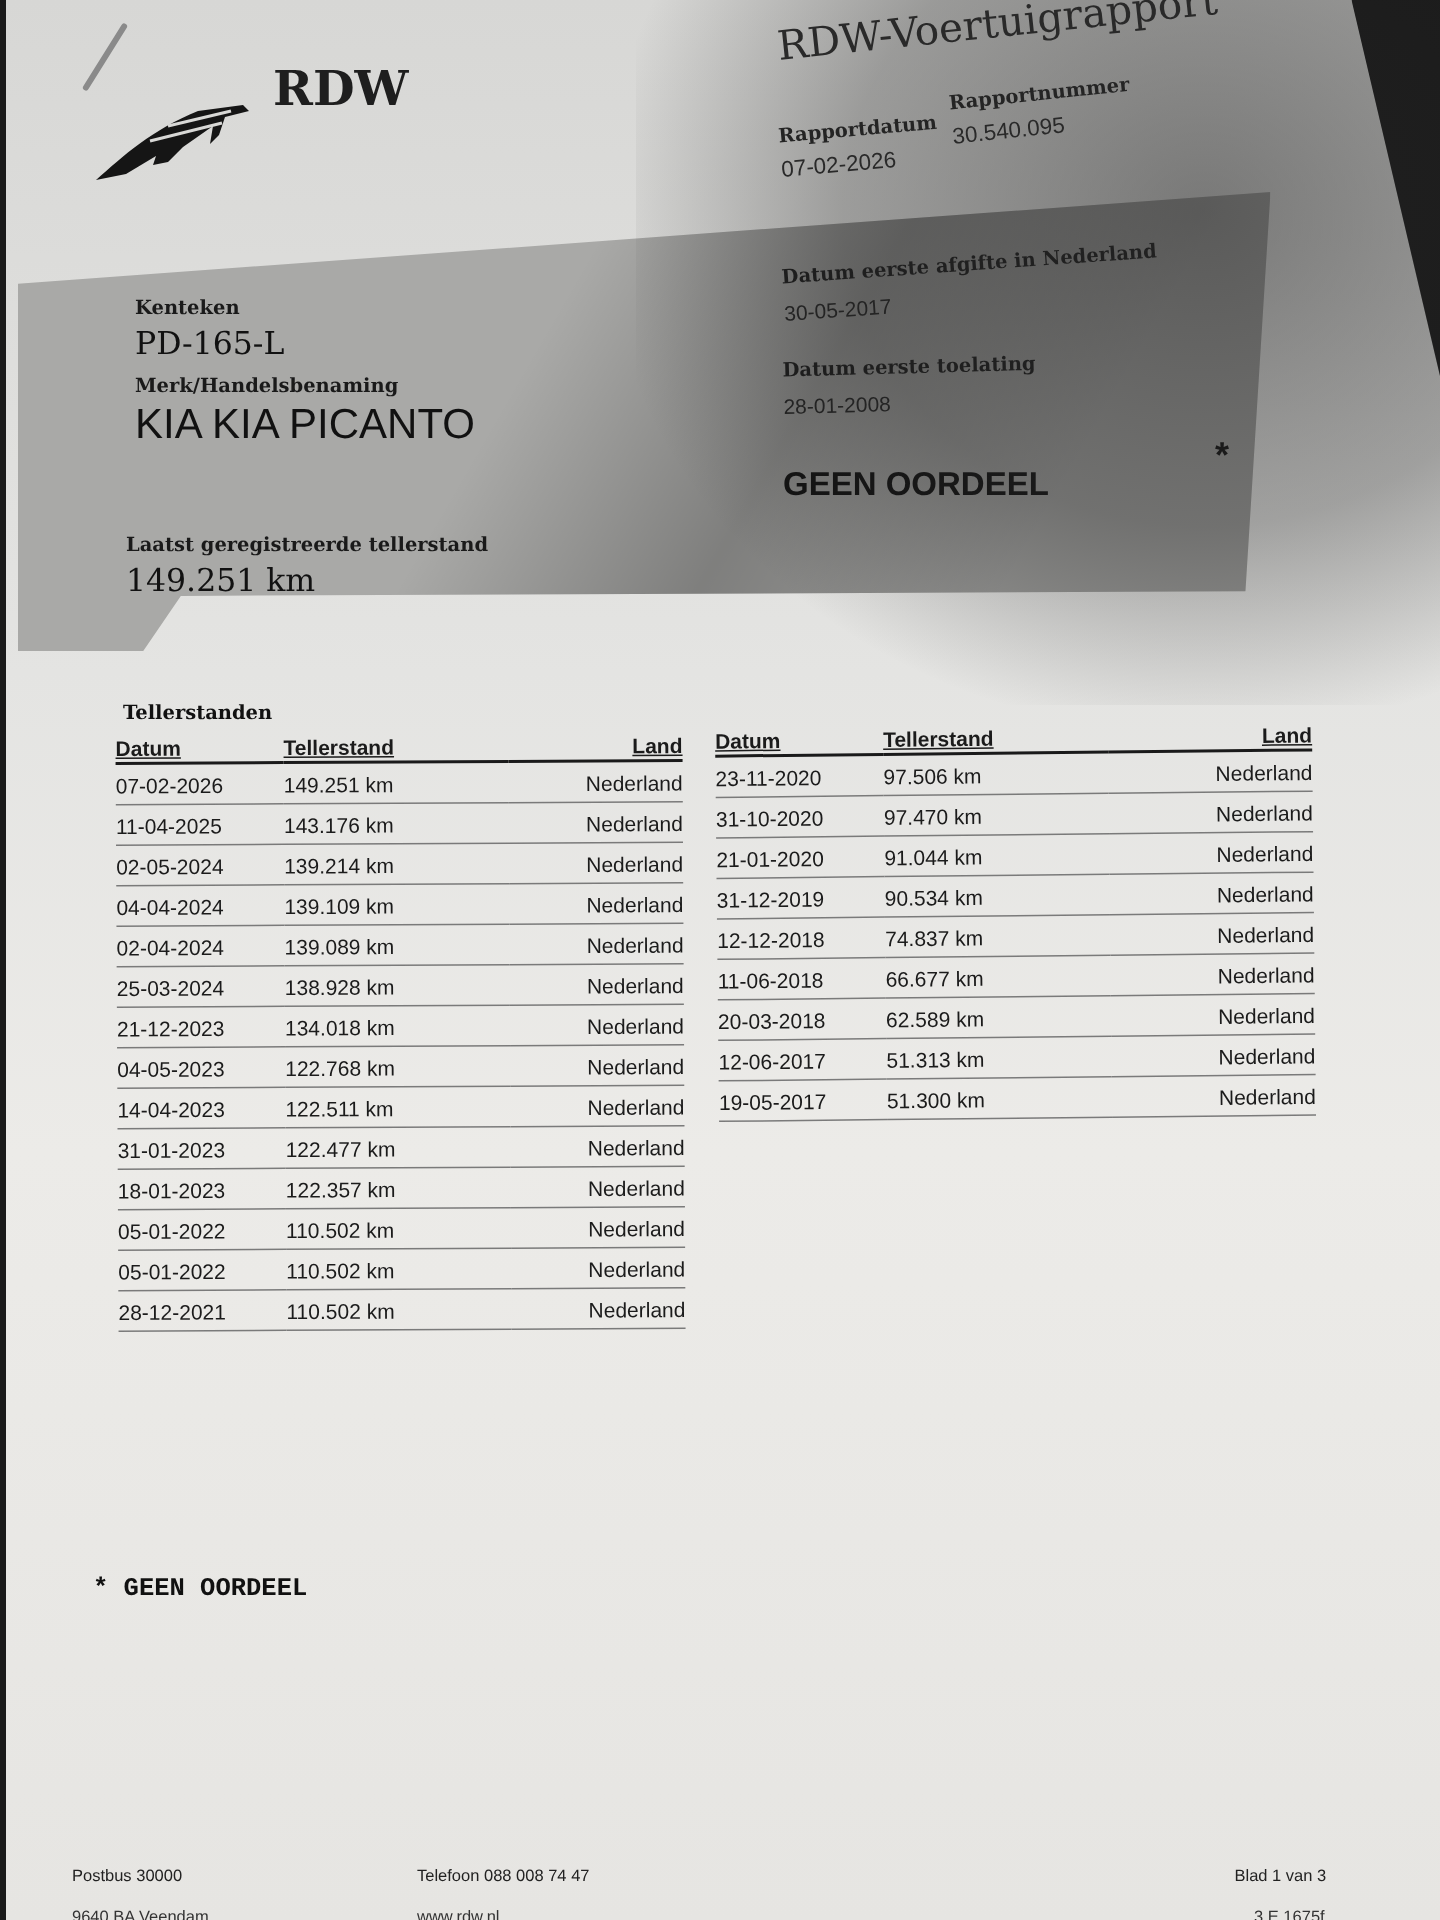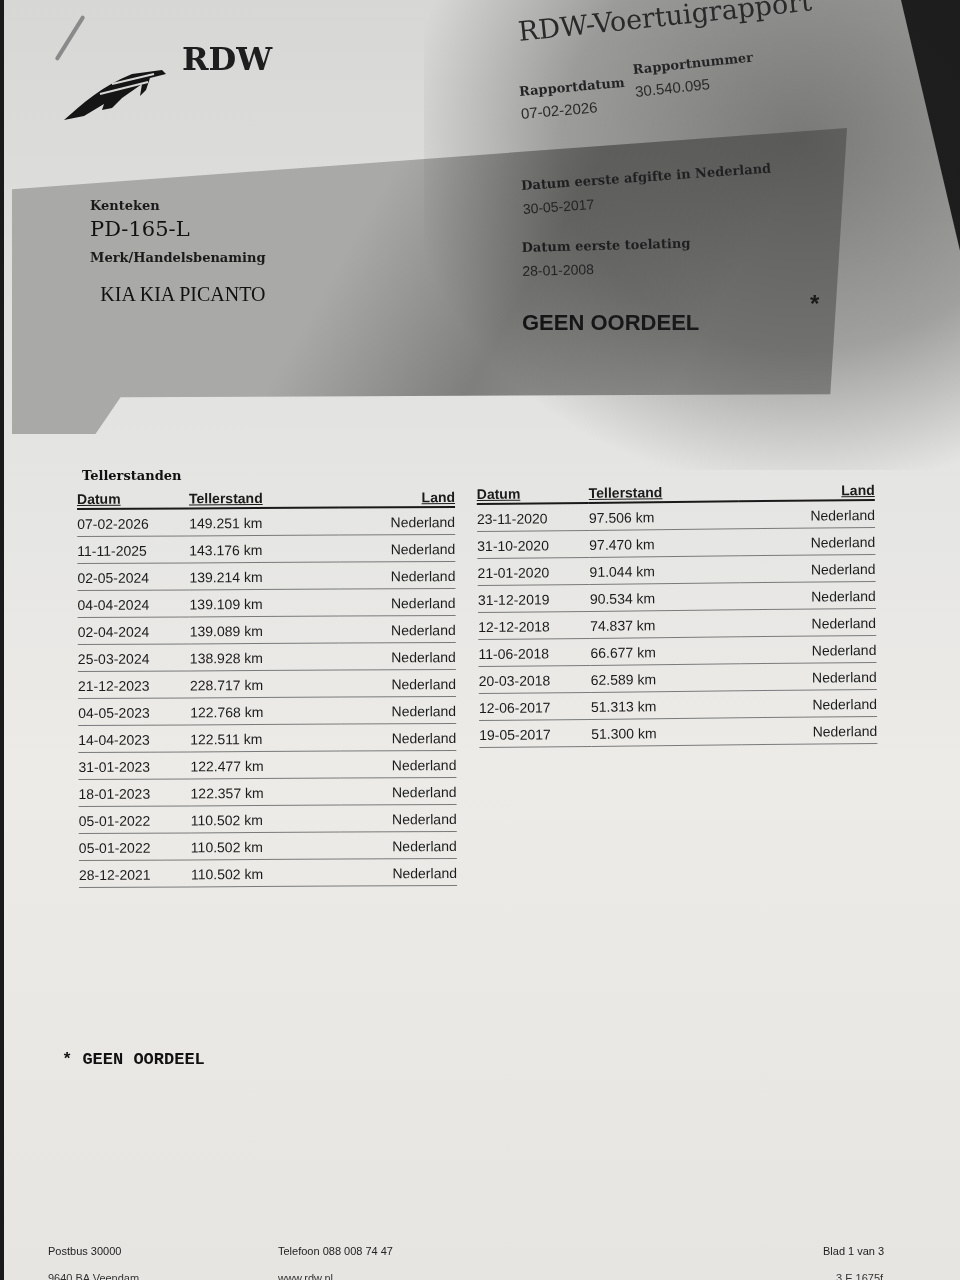--- a/index.html
+++ b/index.html
@@ -50,21 +50,21 @@
     clip-path: polygon(0 20%, 100% 0, 98% 87%, 13% 88%, 10% 100%, 0 100%);
   }
   .grey-panel-shade {
     position: absolute; left: 8px; top: 128px; width: 835px; height: 306px;
     background: linear-gradient(120deg, rgba(0,0,0,0) 40%, rgba(0,0,0,0.25) 60%, rgba(0,0,0,0.1) 80%);
     clip-path: polygon(0 20%, 100% 0, 98% 87%, 13% 88%, 10% 100%, 0 100%);
   }
   .field { position: absolute; }
   .f-label { font-family: "DejaVu Serif", serif; font-weight: bold; font-size: 13px; color: #1a1a1a; }
   .f-value-lg { font-family: "DejaVu Serif", serif; font-size: 21px; color: #111; margin-top: 4px; }
-  .f-value-sans { font-family: Liberation Serif, serif; font-size: 20px; color: #111; margin-top: 18px; }
+  .f-value-sans { font-family: Liberation Sans, sans-serif; font-size: 28px; color: #111; margin-top: 2px; }
   .f-value-sm { font-size: 14px; color: #222; margin-top: 8px; }
   .verdict {
     position: absolute; left: 518px; top: 310px;
     font-family: "Liberation Sans", sans-serif; font-weight: bold; font-size: 22px; color: #111;
   }
   .asterisk { position: absolute; left: 806px; top: 290px; font-size: 24px; font-weight: bold; color: #111; }
 
   .section-title {
     position: absolute; left: 78px; top: 468px;
     font-family: "DejaVu Serif", serif; font-weight: bold; font-size: 13px; color: #111;
@@ -118,23 +118,27 @@
     <div class="meta-value">30.540.095</div>
   </div>
 
   <div class="grey-panel"></div>
   <div class="grey-panel-shade"></div>
 
   <div class="field" style="left:86px; top:198px;">
     <div class="f-label">Kenteken</div>
     <div class="f-value-lg">PD-165-L</div>
   </div>
-  <div class="field" style="left:86px; top:250px;text-align:right;">
+  <div class="field" style="left:86px; top:250px;">
     <div class="f-label">Merk/Handelsbenaming</div>
     <div class="f-value-sans">KIA KIA PICANTO</div>
+  </div>
+  <div class="field" style="left:80px; top:356px;">
+    <div class="f-label">Laatst geregistreerde tellerstand</div>
+    <div class="f-value-lg">149.251 km</div>
   </div>
 
   <div class="field" style="left:518px; top:178px; transform:rotate(-4deg); transform-origin:left;">
     <div class="f-label">Datum eerste afgifte in Nederland</div>
     <div class="f-value-sm">30-05-2017</div>
   </div>
   <div class="field" style="left:518px; top:240px; transform:rotate(-1.5deg); transform-origin:left;">
     <div class="f-label">Datum eerste toelating</div>
     <div class="f-value-sm">28-01-2008</div>
   </div>
@@ -153,21 +157,21 @@
         <th class="land">Land</th>
       </tr>
     </thead>
     <tbody id="left-body">
         <tr>
           <td>07-02-2026</td>
           <td>149.251 km</td>
           <td class="land">Nederland</td>
         </tr>
         <tr>
-          <td>11-11-2025</td>
+          <td>11-04-2025</td>
           <td>143.176 km</td>
           <td class="land">Nederland</td>
         </tr>
         <tr>
           <td>02-05-2024</td>
           <td>139.214 km</td>
           <td class="land">Nederland</td>
         </tr>
         <tr>
           <td>04-04-2024</td>
@@ -179,21 +183,21 @@
           <td>139.089 km</td>
           <td class="land">Nederland</td>
         </tr>
         <tr>
           <td>25-03-2024</td>
           <td>138.928 km</td>
           <td class="land">Nederland</td>
         </tr>
         <tr>
           <td>21-12-2023</td>
-          <td>228.717 km</td>
+          <td>134.018 km</td>
           <td class="land">Nederland</td>
         </tr>
         <tr>
           <td>04-05-2023</td>
           <td>122.768 km</td>
           <td class="land">Nederland</td>
         </tr>
         <tr>
           <td>14-04-2023</td>
           <td>122.511 km</td>

